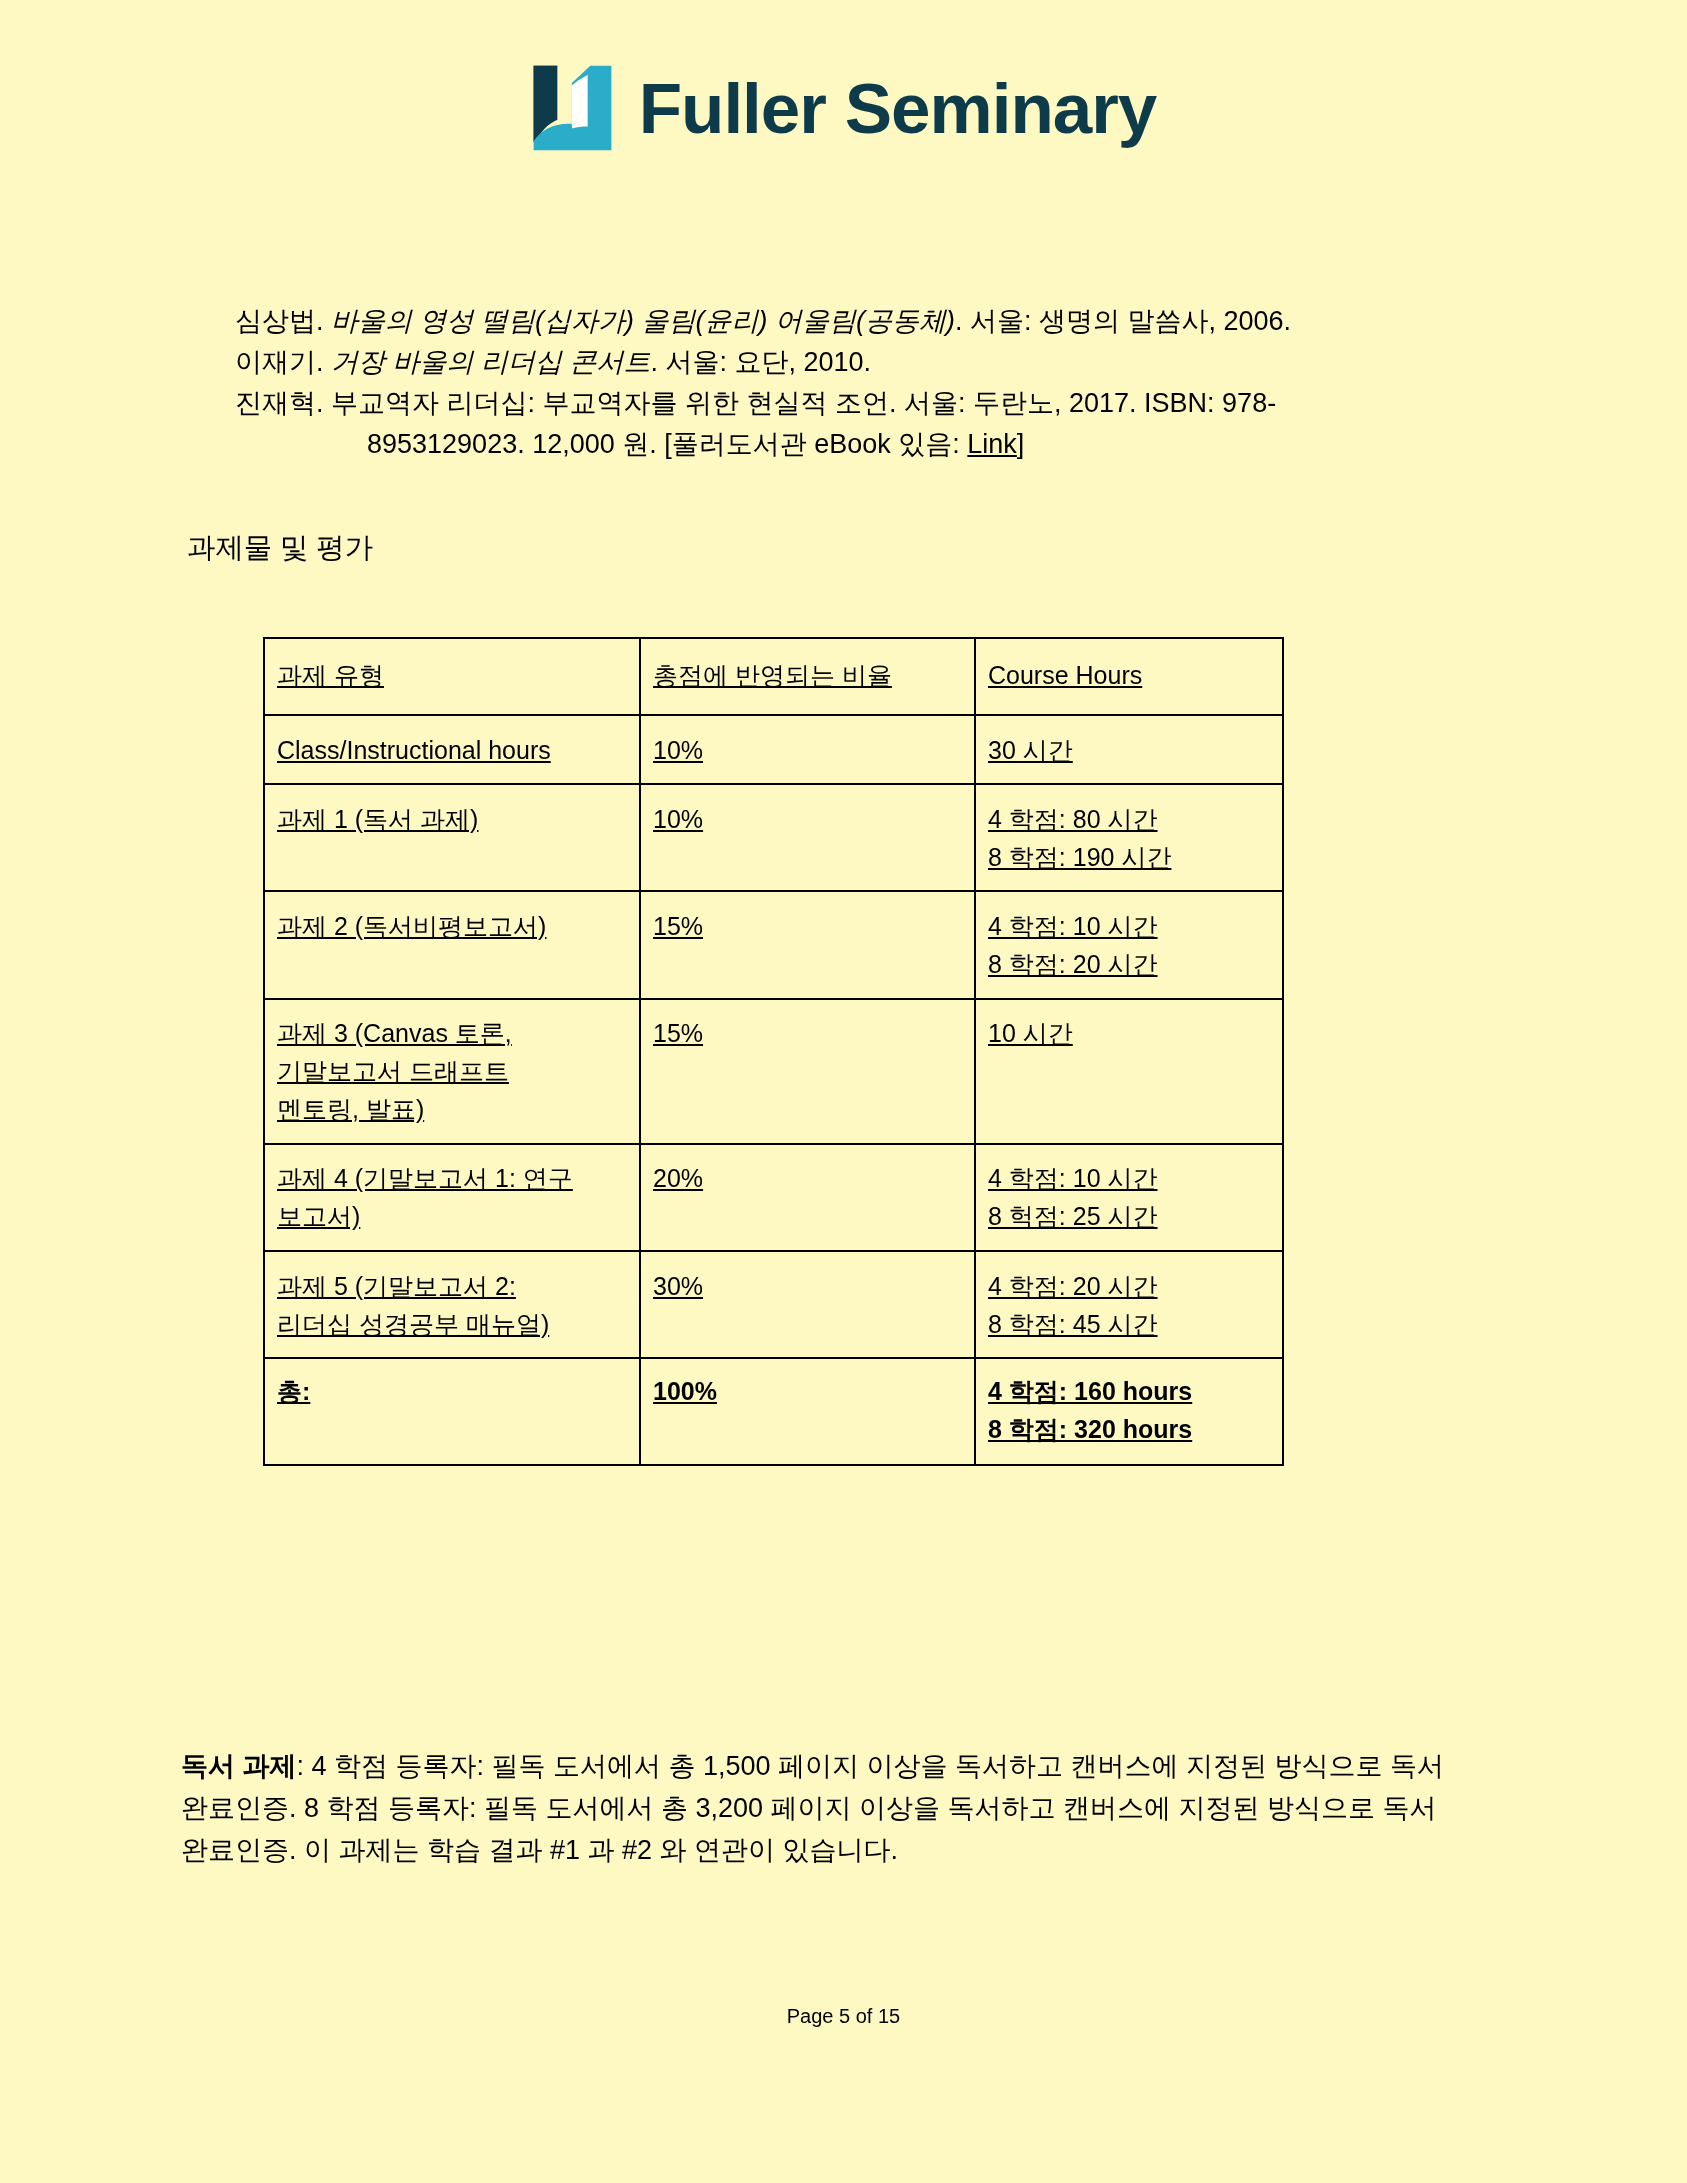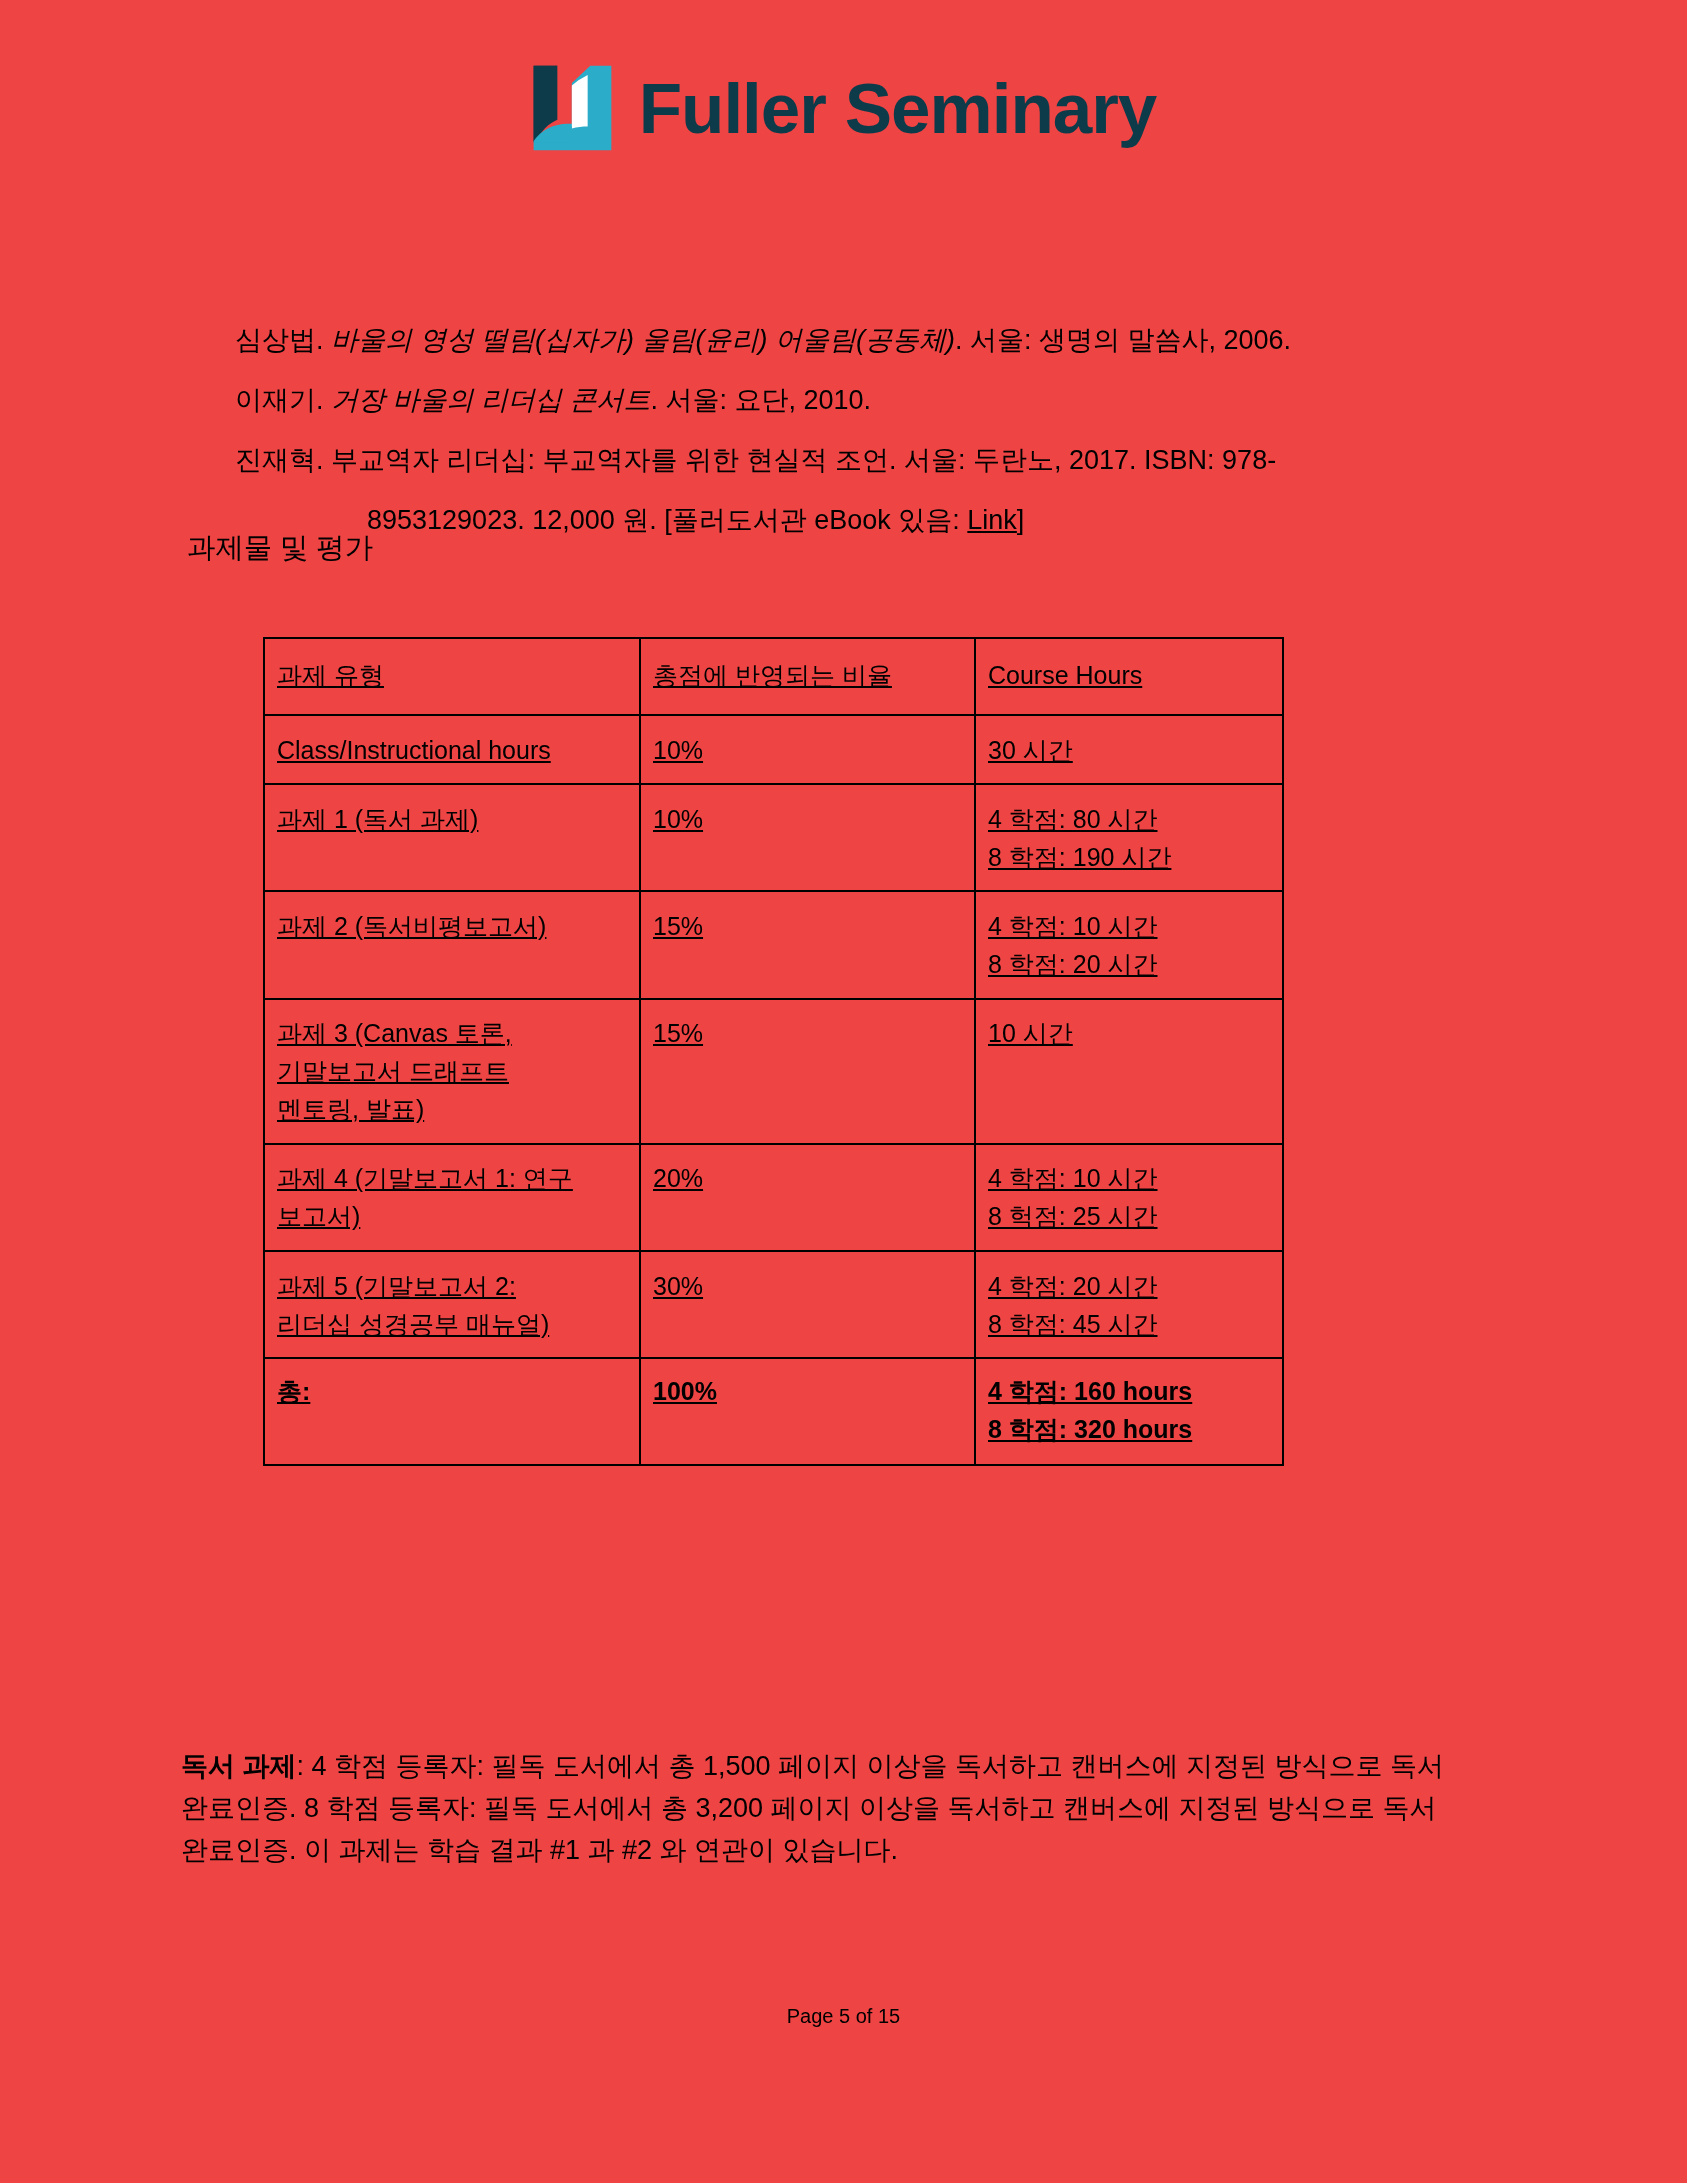--- a/index.html
+++ b/index.html
@@ -13,21 +13,21 @@
     font-family: "Liberation Sans", "DejaVu Sans", sans-serif;
     color: #000000;
     position: relative;
     overflow: hidden;
   }
 
   .page {
     position: relative;
     width: 1687px;
     height: 2183px;
-    background: #ef4444;
+    background: #fef9c3;
   }
 
   
   .logo-block {
     position: absolute;
     left: 0;
     top: 63px;
     width: 1687px;
     display: flex;
     justify-content: center;
@@ -58,21 +58,20 @@
     left: 235px;
     top: 301px;
     width: 1184px;
     font-size: 27px;
     line-height: 1.52;
     color: #000000;
   }
   .biblio .ln {
     display: block;
     white-space: nowrap;
-    margin-top: 19px;
   }
   .biblio .ln.indent {
     padding-left: 132px;
     white-space: nowrap;
   }
   .it { font-style: italic; }
   .lnk {
     text-decoration: underline;
     color: #000000;
   }

